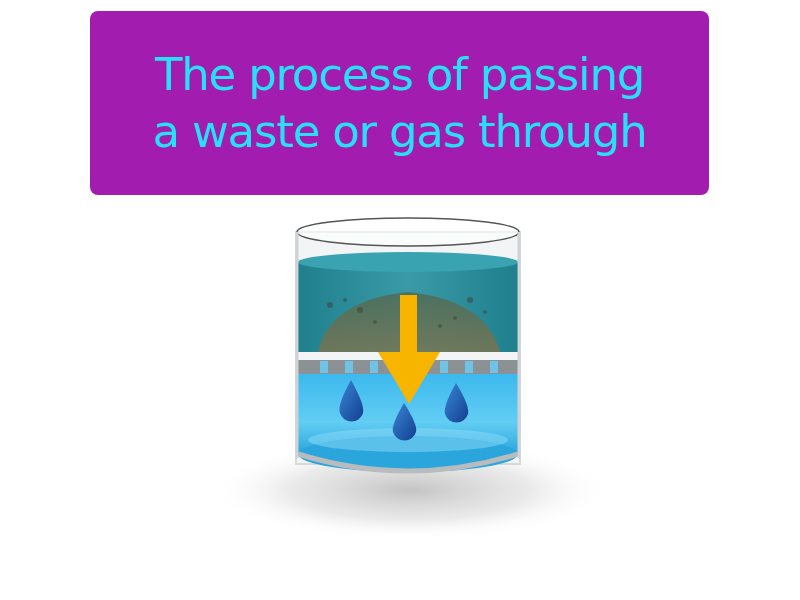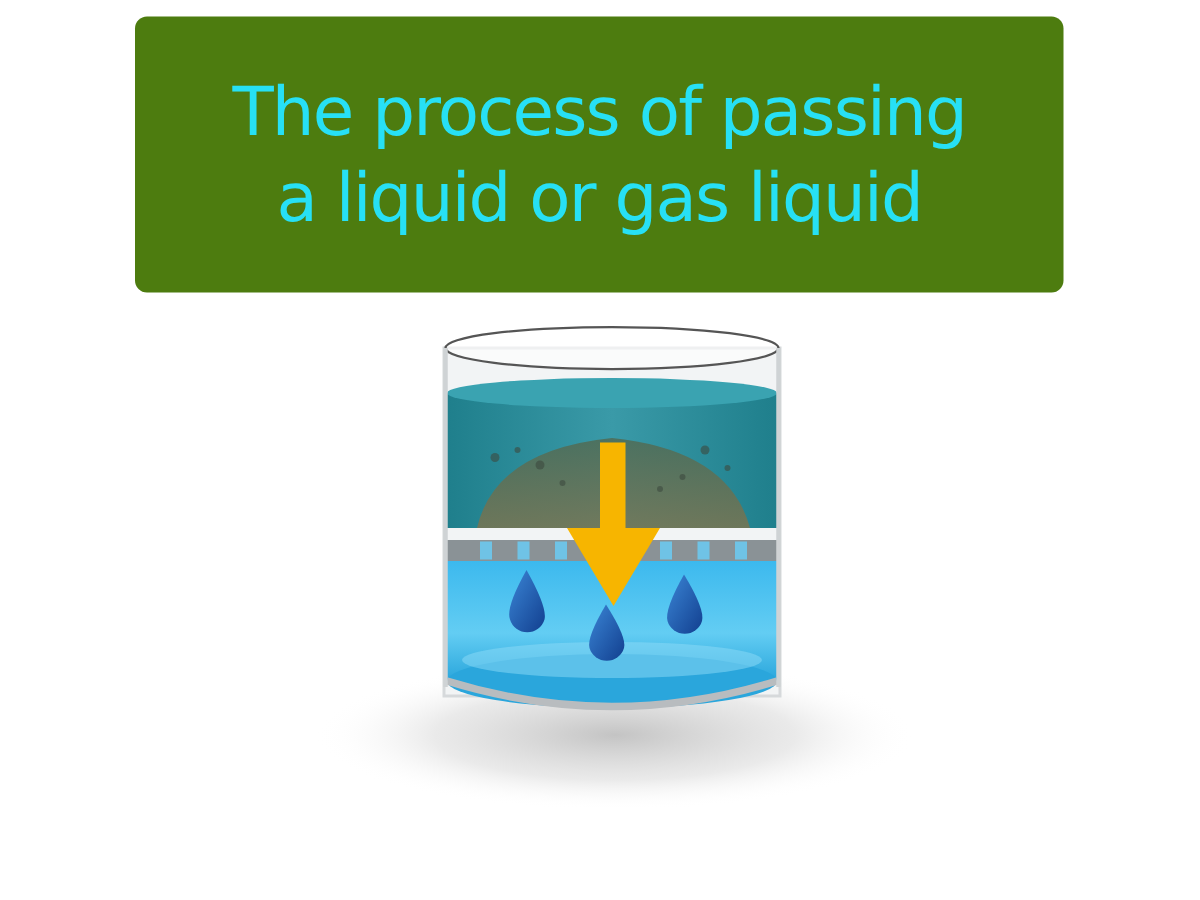--- a/index.html
+++ b/index.html
@@ -1,30 +1,30 @@
 <!DOCTYPE html>
 <html><head>
 <meta charset="utf-8">
 <style>
   html, body { margin:0; padding:0; }
   body { width:800px; height:600px; background:#ffffff; position:relative; overflow:hidden;
          font-family:"DejaVu Sans", "Liberation Sans", sans-serif; }
   .caption { position:absolute; left:90px; top:11px; width:619px; height:184px;
-             background:#4d7c0f; border-radius:8px; box-sizing:border-box;
+             background:#a21caf; border-radius:8px; box-sizing:border-box;
              display:flex; flex-direction:column; align-items:center; justify-content:center; }
   .caption-line { color:#27e0f5; font-size:45px; line-height:57px; letter-spacing:-1.2px;
                   white-space:nowrap; font-family:"DejaVu Sans", sans-serif; }
   .illus { position:absolute; left:0; top:0; width:800px; height:600px; }
 </style>
 </head>
 <body>
 
 <div class="caption">
   <div class="caption-line">The process of passing</div>
-  <div class="caption-line">a liquid or gas liquid</div>
+  <div class="caption-line">a waste or gas through</div>
 </div>
 
 <svg class="illus" viewBox="0 0 800 600" xmlns="http://www.w3.org/2000/svg">
   <defs>
     <radialGradient id="shadowG" cx="50%" cy="50%" r="50%">
       <stop offset="0%" stop-color="#bdbdbd" stop-opacity="0.9"></stop>
       <stop offset="60%" stop-color="#dcdcdc" stop-opacity="0.6"></stop>
       <stop offset="100%" stop-color="#ffffff" stop-opacity="0"></stop>
     </radialGradient>
     <linearGradient id="dirtyG" x1="0" y1="0" x2="1" y2="0">

